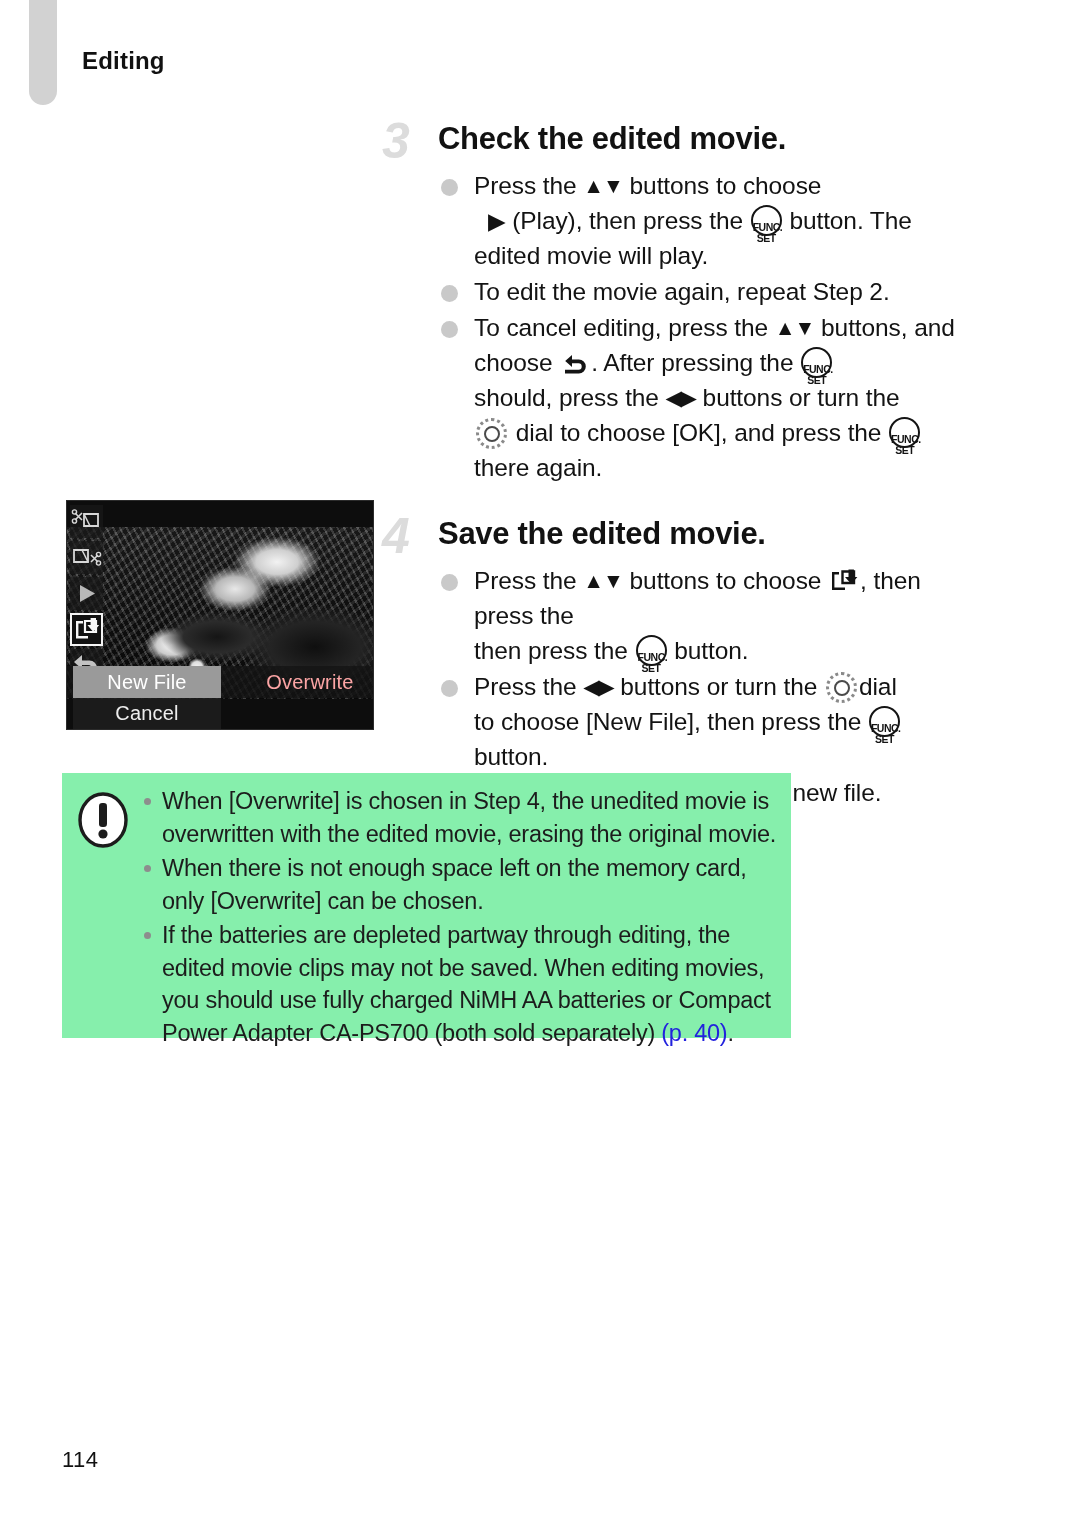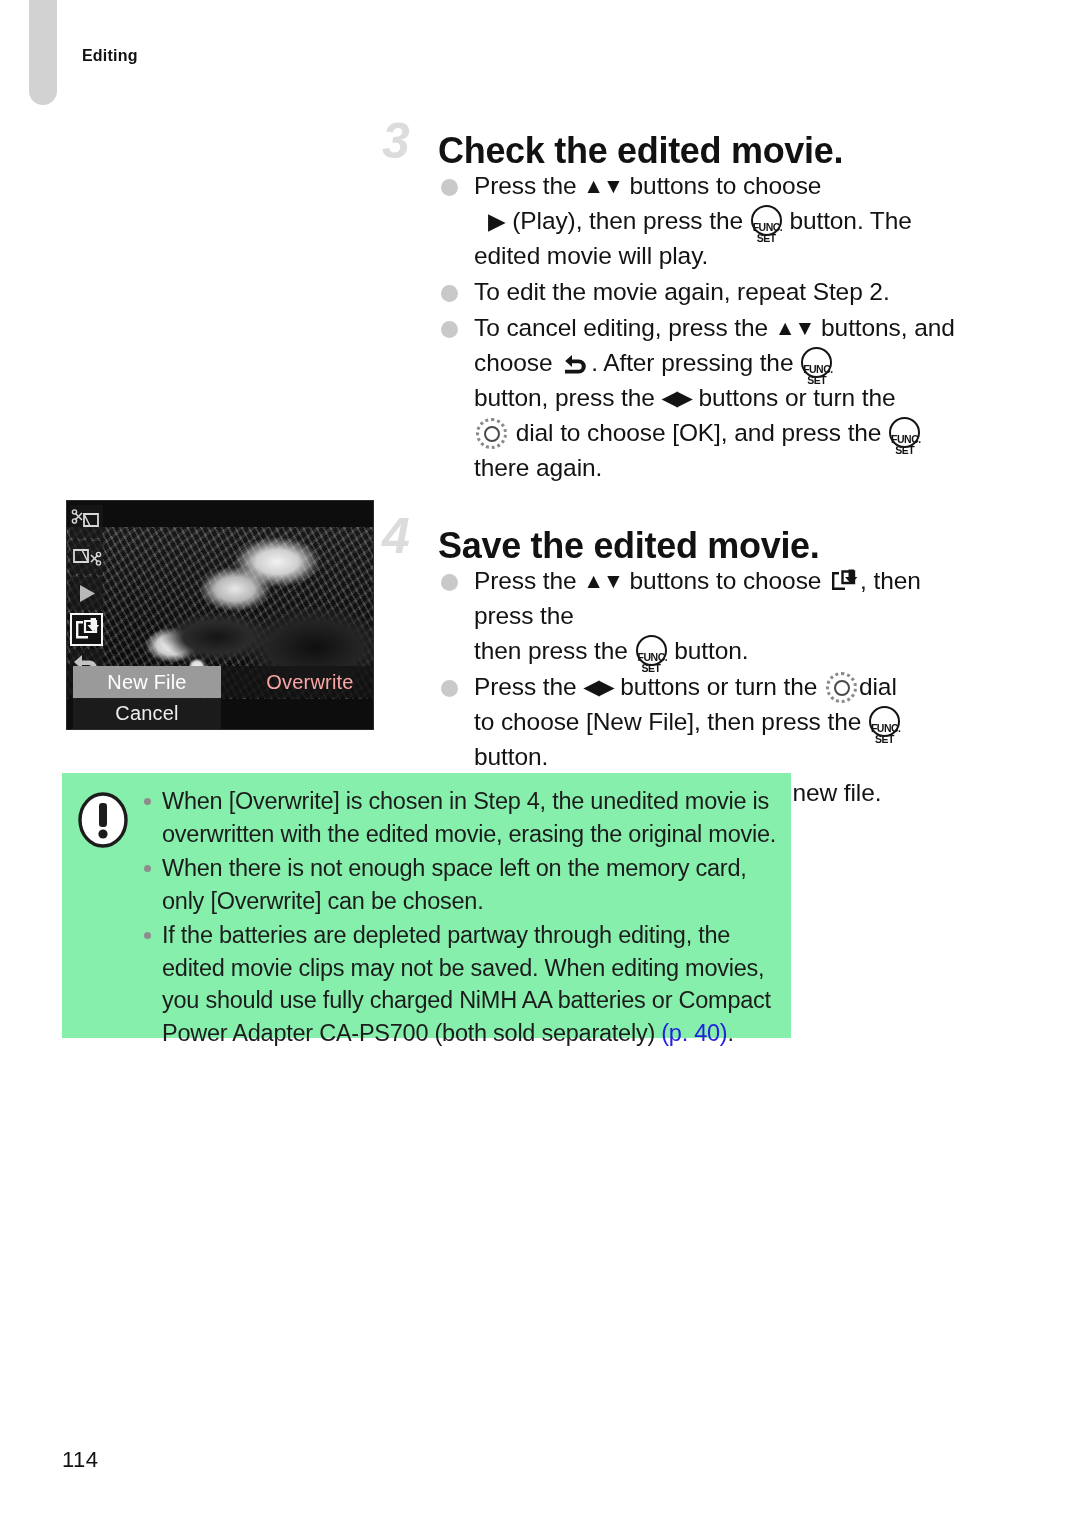--- a/index.html
+++ b/index.html
@@ -26,21 +26,21 @@
     background: #d2d2d2;
     border-bottom-left-radius: 14px;
     border-bottom-right-radius: 14px;
   }
 
   
   .running-head {
     position: absolute;
     left: 82px;
     top: 47px;
-    font-size: 16px;
+    font-size: 24px;
     font-weight: bold;
     letter-spacing: 0.2px;
     color: #111;
   }
 
   
   .steps-col {
     position: absolute;
     left: 382px;
     top: 118px;
@@ -61,26 +61,25 @@
     font-weight: bold;
     font-style: italic;
     color: #dcdcdc;
     line-height: 1;
     letter-spacing: -1px;
   }
   .step-title {
     position: absolute;
     left: 56px;
     top: 3px;
-    font-size: 36px;
+    font-size: 31px;
     font-weight: bold;
     color: #121212;
     letter-spacing: -0.3px;
     white-space: nowrap;
-    margin-top: 9px;
   }
 
   .step-body { padding-left: 56px; }
 
   .bullet-row {
     position: relative;
     padding-left: 36px;
     font-size: 24.5px;
     line-height: 35px;
     color: #131313;
@@ -353,21 +352,21 @@
       <div class="bullet-row">
         <span class="bullet-dot"></span>
         <span>To edit the movie again, repeat Step 2.</span>
       </div>
 
       <div class="bullet-row">
         <span class="bullet-dot"></span>
         <span>To cancel editing, press the </span><span class="ico ico-ud">▲▼</span><span> buttons, and choose </span><span class="ico-back"><svg viewBox="0 0 26 22" width="26" height="22" aria-hidden="true">
               <path d="M10 2 L3.2 8 L10 14 L10 10.3 L16.5 10.3 A3.2 3.2 0 0 1 16.5 16.7 L3 16.7 L3 20.5 L16.8 20.5 A7 7 0 0 0 16.8 6.5 L10 6.5 Z" fill="#141414"></path>
             </svg></span><span>. After pressing the </span><span class="funcset"><i class="a">FUNC.</i><i class="b">SET</i></span><br>
-        <span> button, press the </span><span class="ico ico-lr">◀▶</span><span> buttons or turn the </span><br>
+        <span> should, press the </span><span class="ico ico-lr">◀▶</span><span> buttons or turn the </span><br>
         <span class="dial"></span><span> dial to choose [OK], and press the </span><span class="funcset"><i class="a">FUNC.</i><i class="b">SET</i></span><br>
         <span> there again.</span>
       </div>
 
     </div>
   </div>
 
   <div class="step-block" style="margin-top:28px;">
     <div class="step-head">
       <div class="step-num">4</div>

